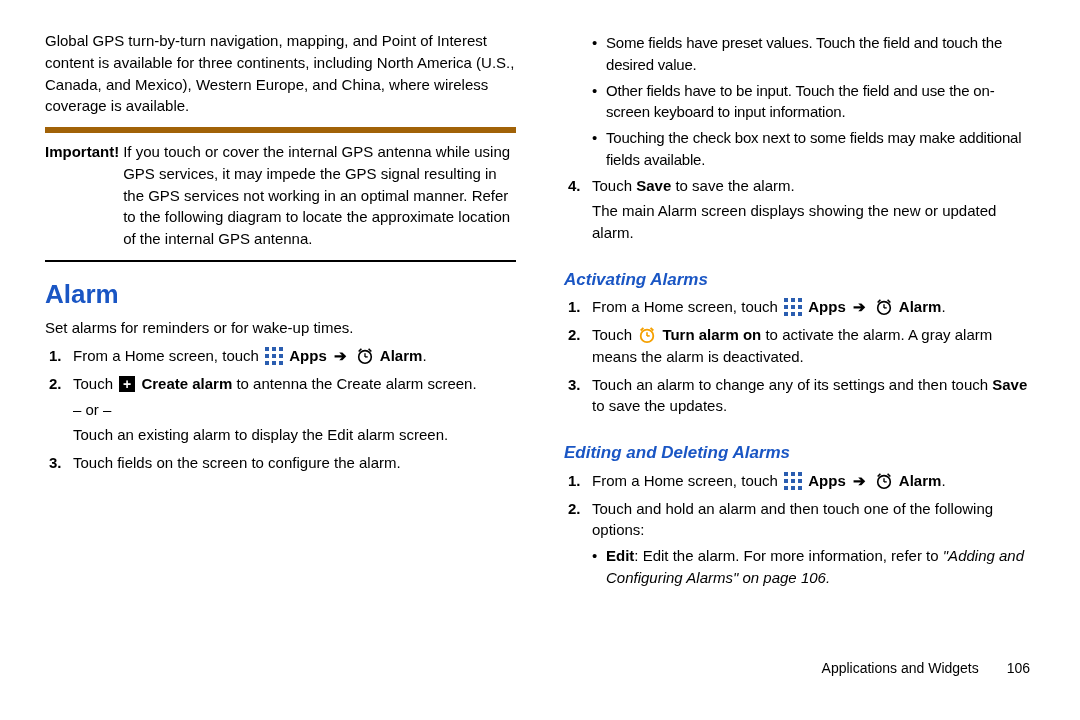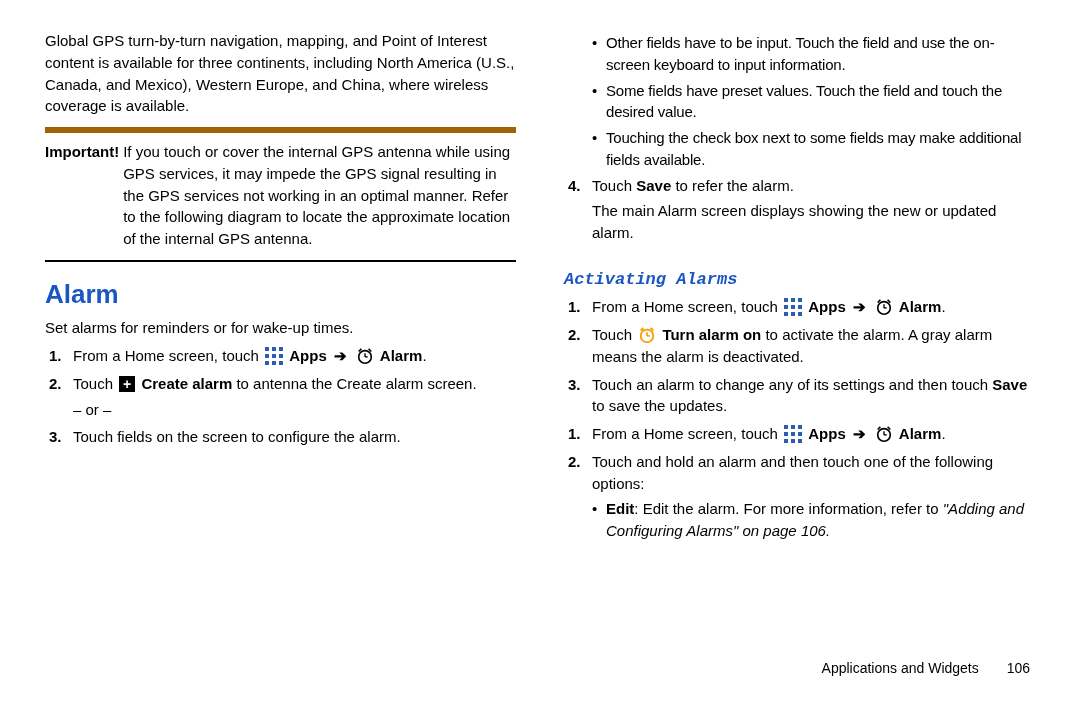--- a/index.html
+++ b/index.html
@@ -40,21 +40,20 @@
     font-weight: 800;
     margin: 6px 0 4px 0;
     font-family: Arial, Helvetica, sans-serif;
   }
   h2.subsection {
     color: #1a56c4;
     font-size: 17px;
     font-weight: 700;
     font-style: italic;
     margin: 24px 0 4px 0;
-    font-family: Liberation Mono, monospace;
   }
   ol.num {
     list-style: none;
     padding: 0;
     margin: 0;
     counter-reset: item;
   }
   ol.num > li {
     counter-increment: item;
     padding-left: 28px;
@@ -134,34 +133,35 @@
             </svg>
         </span>
         <span class="b">Alarm</span>.
       </li>
       <li>
         <span>Touch </span>
         <span class="icon icon-plus">+</span>
         <span class="b">Create alarm</span>
         <span> to antenna the Create alarm screen.</span>
         <div class="or">– or –</div>
+        <div class="cont">Touch an existing alarm to display the Edit alarm screen.</div>
       </li>
       <li>Touch fields on the screen to configure the alarm.</li>
     </ol>
   </div>
 
   <div class="col">
     <ul class="bul" style="margin-left:28px;">
+      <li class="narrow">Some fields have preset values. Touch the field and touch the desired value.</li>
       <li class="narrow">Other fields have to be input. Touch the field and use the on-screen keyboard to input information.</li>
-      <li class="narrow">Some fields have preset values. Touch the field and touch the desired value.</li>
       <li class="narrow">Touching the check box next to some fields may make additional fields available.</li>
     </ul>
     <ol class="num" start="4" style="counter-reset: item 3;">
       <li>
-        <span>Touch </span><span class="b">Save</span><span> to refer the alarm.</span>
+        <span>Touch </span><span class="b">Save</span><span> to save the alarm.</span>
         <div class="cont">The main Alarm screen displays showing the new or updated alarm.</div>
       </li>
     </ol>
 
     <h2 class="subsection">Activating Alarms</h2>
     <ol class="num">
       <li>
         <span>From a Home screen, touch </span>
         <span class="icon icon-apps"></span>
         <span class="b">Apps</span>
@@ -189,20 +189,21 @@
             </svg>
         </span>
         <span class="b">Turn alarm on</span>
         <span> to activate the alarm. A gray alarm means the alarm is deactivated.</span>
       </li>
       <li>
         <span>Touch an alarm to change any of its settings and then touch </span><span class="b">Save</span><span> to save the updates.</span>
       </li>
     </ol>
 
+    <h2 class="subsection">Editing and Deleting Alarms</h2>
     <ol class="num">
       <li>
         <span>From a Home screen, touch </span>
         <span class="icon icon-apps"></span>
         <span class="b">Apps</span>
         <span class="icon-arrow">➔</span>
         <span class="icon icon-clock">
           <svg viewBox="0 0 20 20" width="18" height="18">
               <circle cx="10" cy="11" r="7" fill="none" stroke="#000" stroke-width="1.8"></circle>
               <line x1="10" y1="11" x2="10" y2="7" stroke="#000" stroke-width="1.5"></line>

